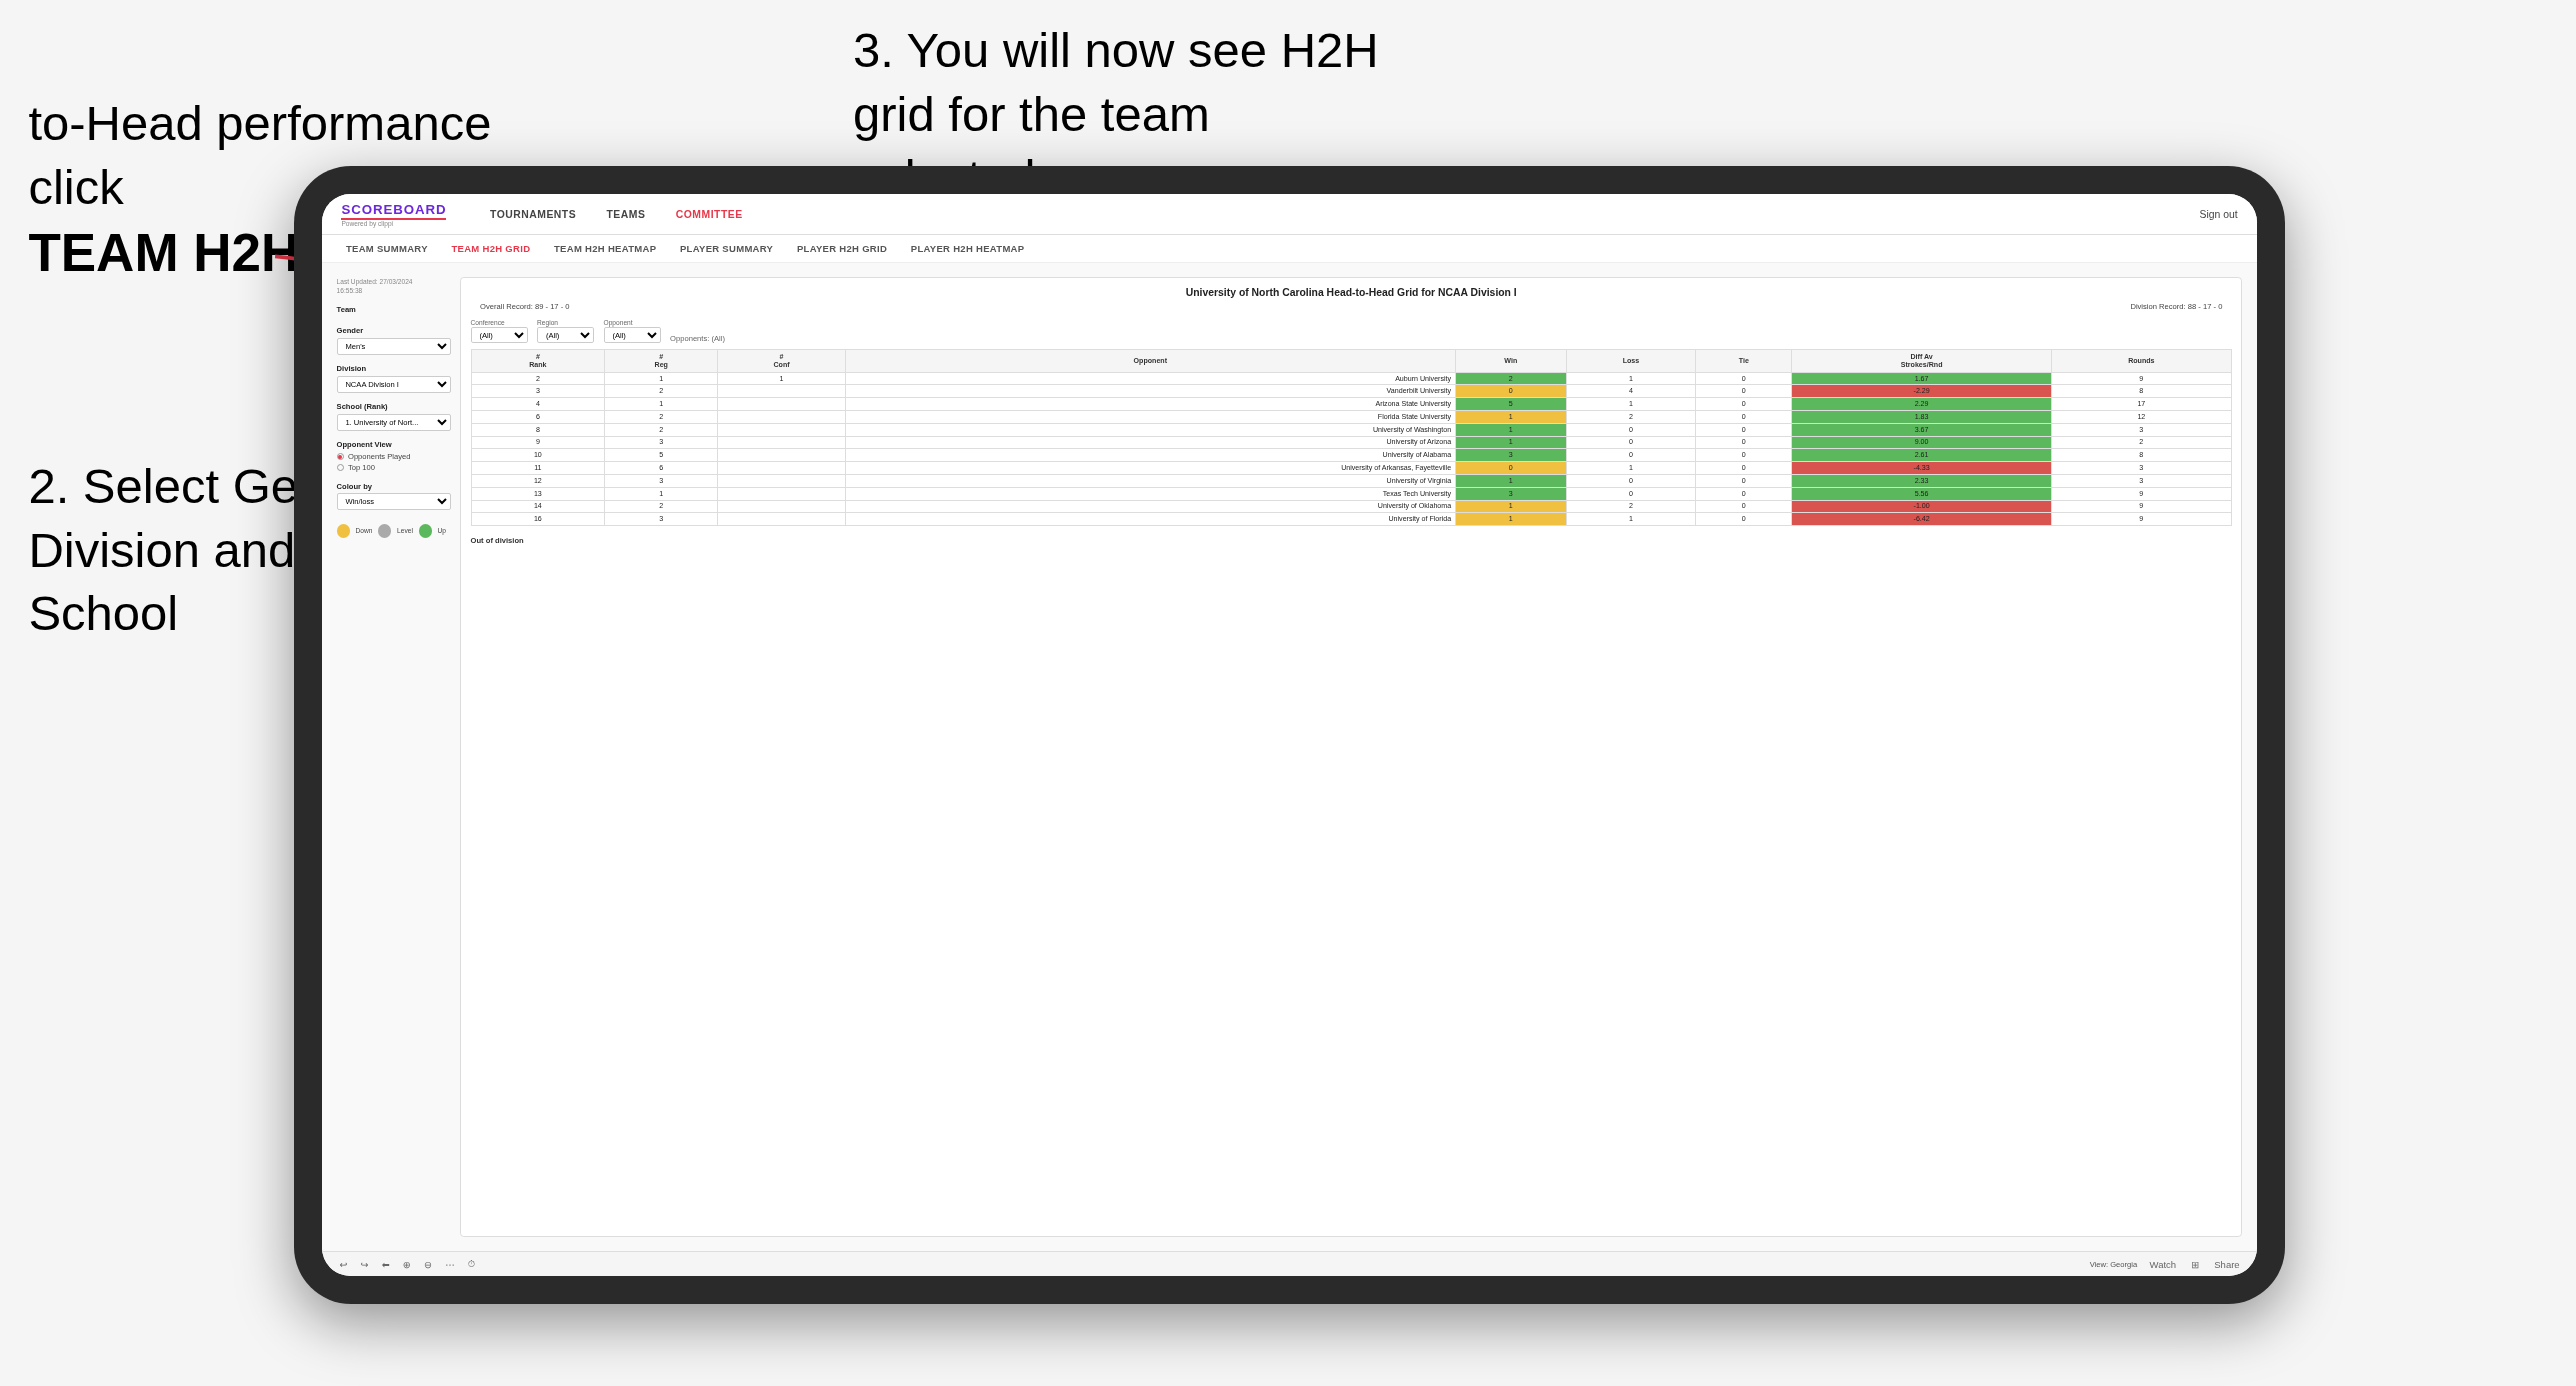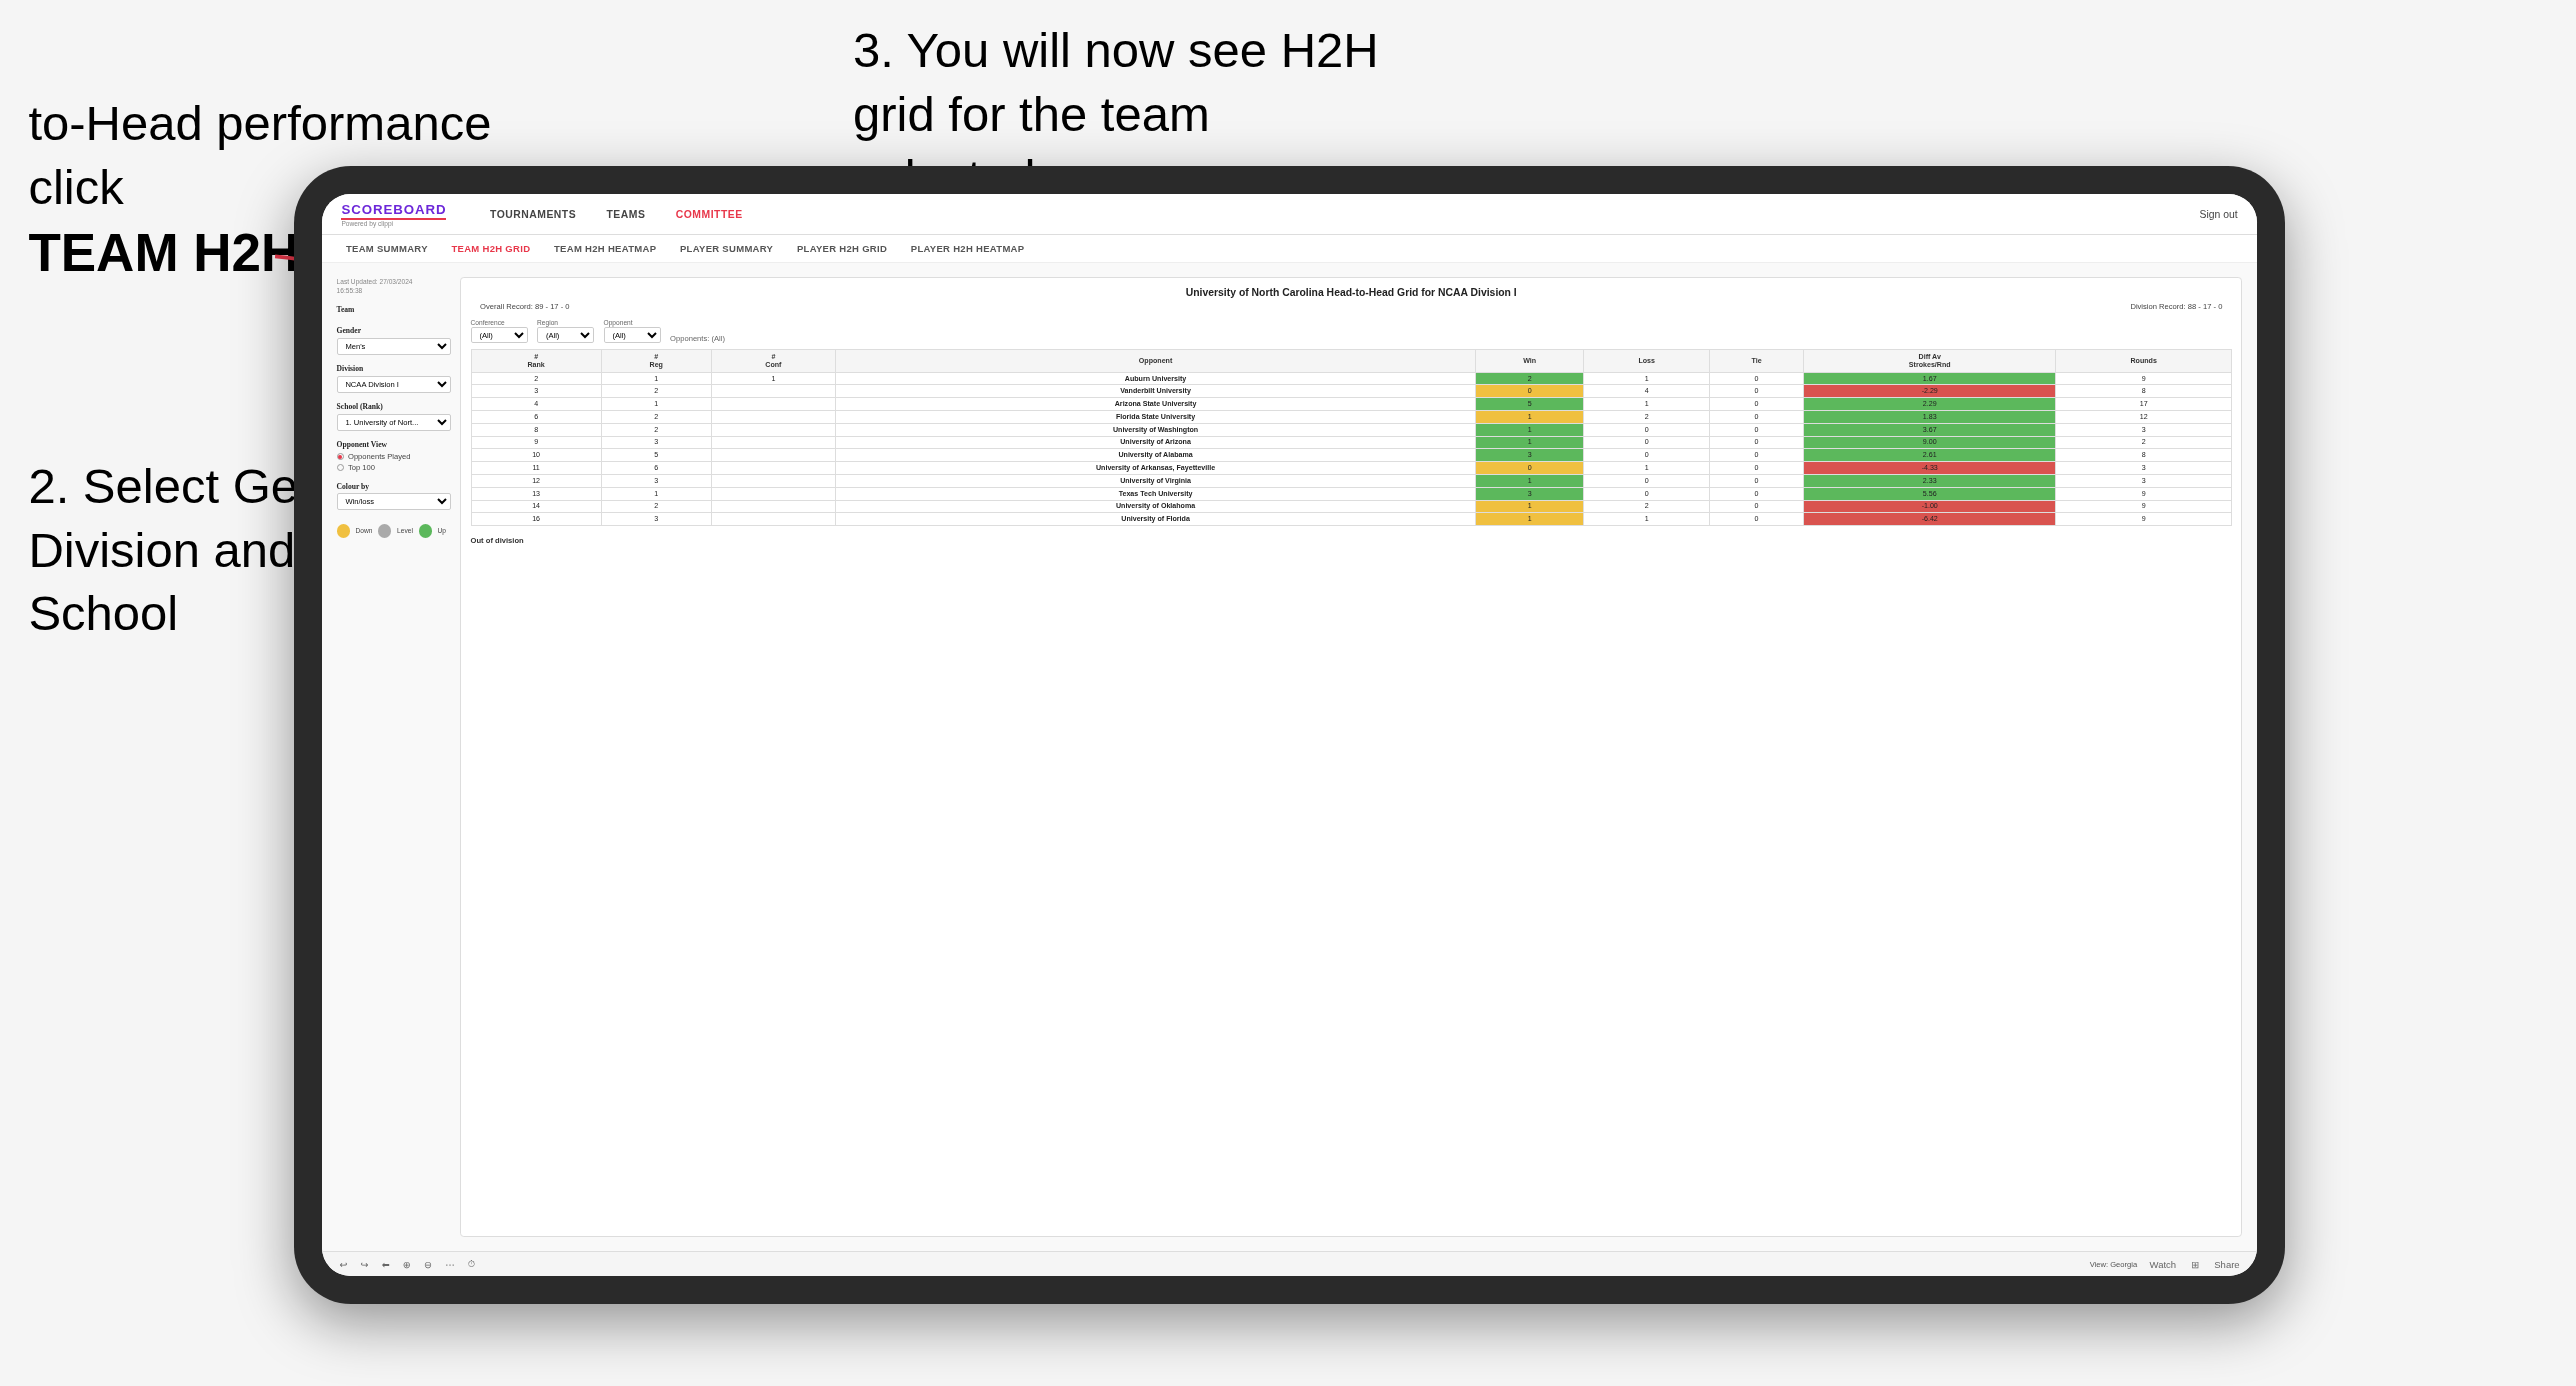--- a/index.html
+++ b/index.html
@@ -153,21 +153,20 @@
     }
     .sidebar-section {
       font-size: 8.5px;
       color: #333;
     }
     .sidebar-label {
       font-size: 7.6px;
       font-weight: 700;
       color: #222;
       margin-bottom: 2.8px;
-      font-family: Liberation Serif, serif;
     }
     .sidebar-select {
       width: 100%;
       font-size: 7.6px;
       padding: 1.9px 3.8px;
       border: 0.9px solid #ccc;
       border-radius: 2px;
       background: #fff;
     }
     .sidebar-radio-group {
@@ -285,23 +284,22 @@
       white-space: nowrap;
     }
     .h2h-table td {
       border: 0.9px solid #ddd;
       padding: 1.9px 3.8px;
       text-align: center;
       font-size: 7.1px;
       color: #222;
     }
     .h2h-table td.team-name {
-      text-align: center;
+      text-align: right;
       min-width: 95px;
-      font-weight: bold;
     }
     .cell-green { background: #5cb85c; color: #fff; }
     .cell-yellow { background: #f0c040; color: #222; }
     .cell-red { background: #d9534f; color: #fff; }
 
     .out-of-division {
       font-size: 7.6px;
       font-weight: 700;
       color: #333;
       margin-top: 9.5px;

